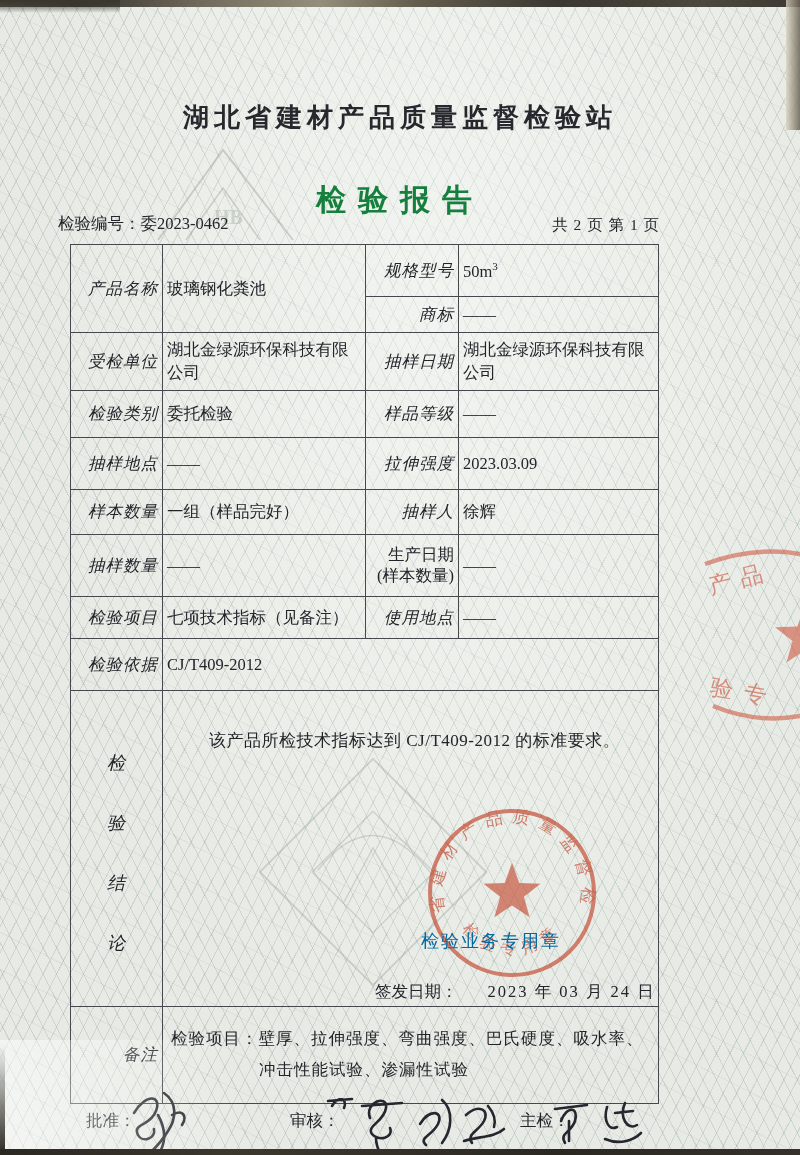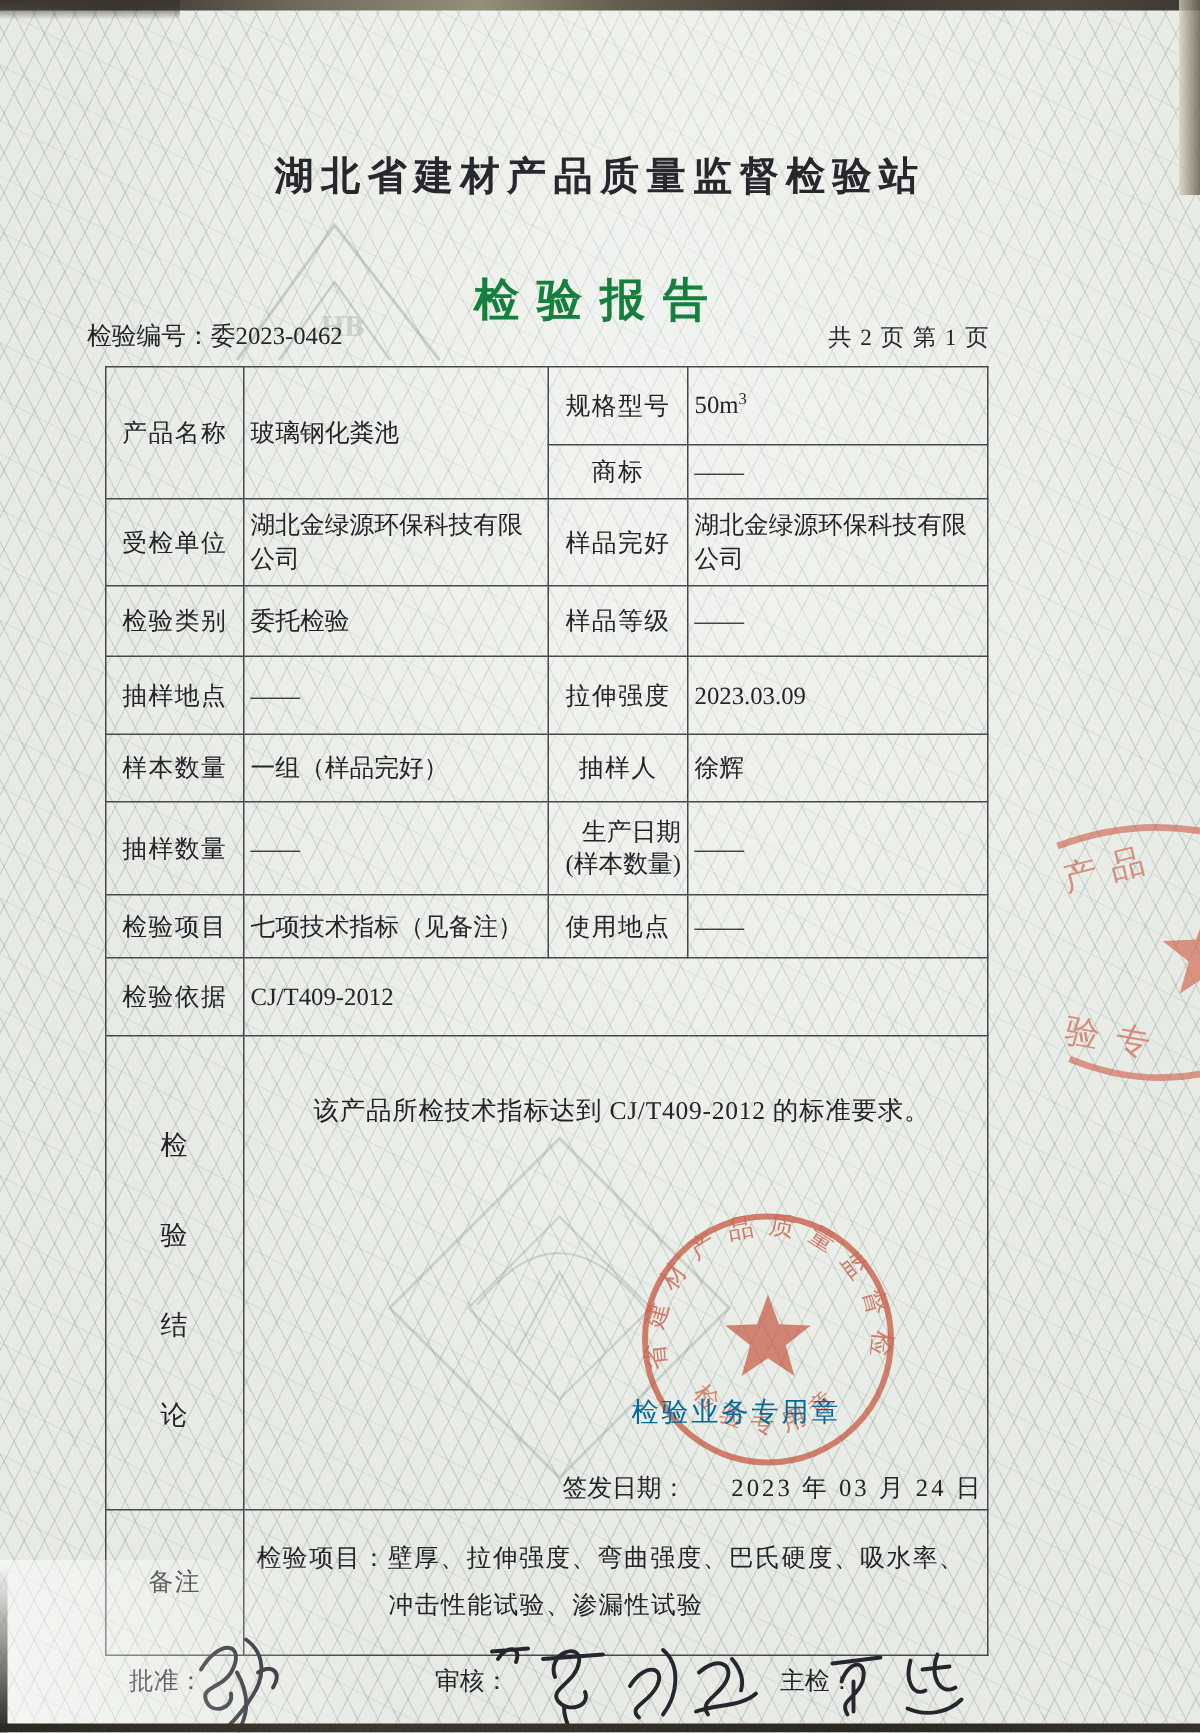--- a/index.html
+++ b/index.html
@@ -16,21 +16,21 @@
   }
   .abs{position:absolute;}
   
   .org-name{top:100px;left:0;width:100%;text-align:center;font-size:26px;letter-spacing:5px;font-weight:600;color:#26282e;}
   .report-title{top:152px;left:0;width:100%;text-align:center;font-size:30px;letter-spacing:12px;font-weight:700;color:#15803d;margin-top:28px;}
   .report-no{top:213px;left:58px;font-size:16.5px;text-align:center;}
   .page-info{top:215px;right:140px;font-size:15.5px;letter-spacing:1px;}
   
   table.main{position:absolute;left:70px;top:244px;width:588px;border-collapse:collapse;table-layout:fixed;}
   table.main td{border:1.6px solid #45484c;font-size:16.5px;color:#22242a;padding:2px 4px;vertical-align:middle;}
-  td.lbl{text-align:center;letter-spacing:1px;}
+  td.lbl{text-align:right;letter-spacing:1px;font-style:italic;}
   td.val{padding-left:10px;}
   td.val2{padding-left:10px;line-height:1.35;}
   sup{font-size:11px;}
   .pd-label{font-size:15px;line-height:1.25;padding-left:4px;text-align:right;margin-left:44px;}
   
   .concl-lbl{vertical-align:top !important;}
   .concl-lbl .vchars{display:flex;flex-direction:column;align-items:center;padding-top:58px;gap:36px;font-size:18px;}
   .concl-cell{position:relative;padding:0 !important;vertical-align:top !important;}
   .concl-text{position:absolute;left:46px;top:38px;width:470px;font-size:17px;letter-spacing:.5px;}
   .stamp-wrap{position:absolute;left:249px;top:102px;width:200px;height:200px;}
@@ -97,21 +97,21 @@
     <td class="lbl">规格型号</td>
     <td class="val"><span>50m</span><sup>3</sup></td>
   </tr>
   <tr style="height:36px">
     <td class="lbl">商标</td>
     <td class="val">——</td>
   </tr>
   <tr style="height:58px">
     <td class="lbl">受检单位</td>
     <td class="val2">湖北金绿源环保科技有限公司</td>
-    <td class="lbl">样品完好</td>
+    <td class="lbl">抽样日期</td>
     <td class="val2">湖北金绿源环保科技有限公司</td>
   </tr>
   <tr style="height:47px">
     <td class="lbl">检验类别</td>
     <td class="val">委托检验</td>
     <td class="lbl">样品等级</td>
     <td class="val">——</td>
   </tr>
   <tr style="height:52px">
     <td class="lbl">抽样地点</td>

